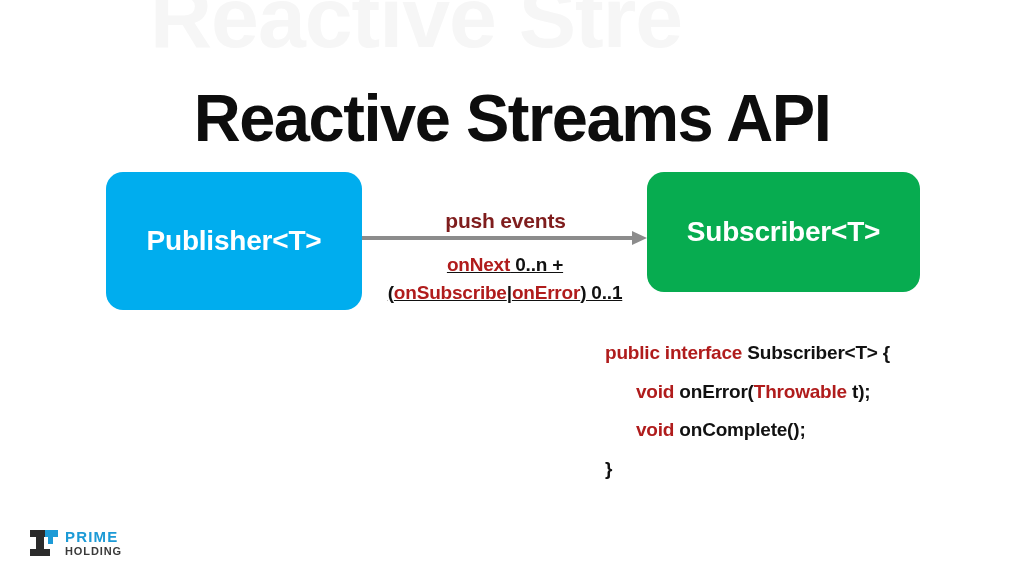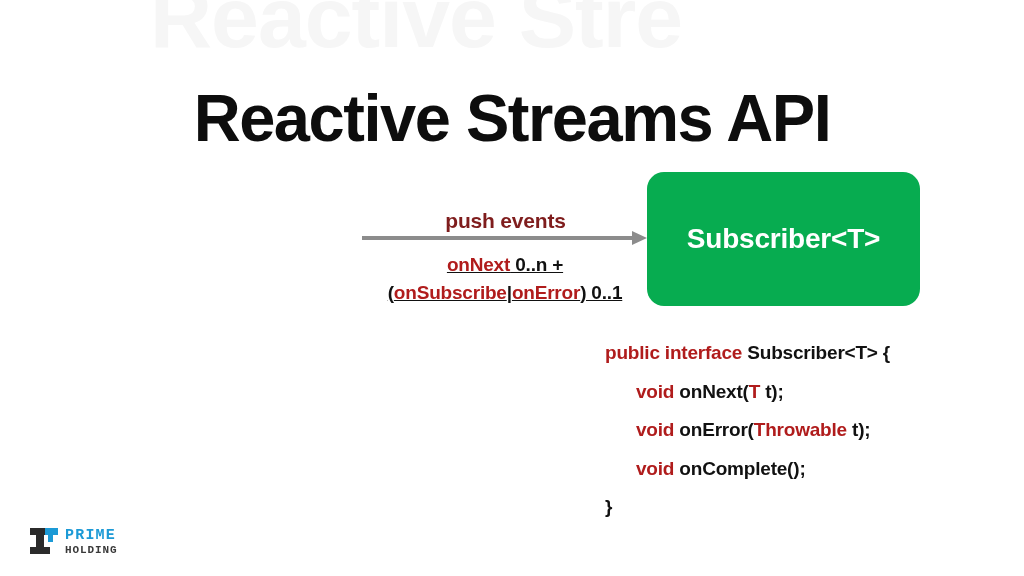--- a/index.html
+++ b/index.html
@@ -68,21 +68,21 @@
     left: 106px;
     top: 172px;
     width: 256px;
     height: 138px;
     background: #00ADEE;
   }
   .node.subscriber {
     left: 647px;
     top: 172px;
     width: 273px;
-    height: 134px;
+    height: 120px;
     background: #07AC50;
   }
 
   
   .arrow-wrap {
     position: absolute;
     left: 362px;
     top: 231px;
     width: 287px;
     height: 14px;
@@ -147,22 +147,22 @@
   }
   .code-line { display: block; }
   .code-line.indent { padding-left: 31px; }
 
   
   .logo {
     position: absolute;
     left: 30px;
     top: 528px;
     display: flex;
+    align-items: center;
     height: 30px;
-    font-family: Liberation Mono, monospace;
   }
   .logo-mark {
     position: relative;
     width: 28px;
     height: 26px;
     margin-right: 7px;
     flex: none;
   }
   .logo-mark .beam-top {
     position: absolute;
@@ -213,20 +213,23 @@
 </style>
 </head>
 <body>
 
 <div id="slide">
 
   <div class="watermark">Reactive Stre</div>
 
   <h1 class="title">Reactive Streams API</h1>
 
+  <div class="node publisher">
+    <span>Publisher&lt;T&gt;</span>
+  </div>
 
   <div class="node subscriber">
     <span>Subscriber&lt;T&gt;</span>
   </div>
 
   <div class="arrow-label-top">push events</div>
 
   <div class="arrow-wrap">
     <div class="arrow-line"></div>
     <div class="arrow-head"></div>
@@ -236,21 +239,20 @@
     <div>
       <span class="kw-red">onNext</span><span> 0..n +</span>
     </div>
     <div>
       <span>(</span><span class="kw-red">onSubscribe</span><span>|</span><span class="kw-red">onError</span><span>) 0..1</span>
     </div>
   </div>
 
   <div class="code-block" id="code-block">
       <span class="code-line"><span style="color: rgb(176, 28, 28);">public interface </span><span>Subscriber&lt;T&gt; {</span></span>
-      <span class="code-line indent"><span style="color: rgb(176, 28, 28);">void </span><span>onNext(</span><span style="color: rgb(176, 28, 28);">T</span><span> t);</span></span>
       <span class="code-line indent"><span style="color: rgb(176, 28, 28);">void </span><span>onError(</span><span style="color: rgb(176, 28, 28);">Throwable</span><span> t);</span></span>
       <span class="code-line indent"><span style="color: rgb(176, 28, 28);">void </span><span>onComplete();</span></span>
       <span class="code-line"><span>}</span></span>
     </div>
 
   <div class="logo">
     <div class="logo-mark">
       <div class="beam-top"></div>
       <div class="beam-accent"></div>
       <div class="beam-accent2"></div>

